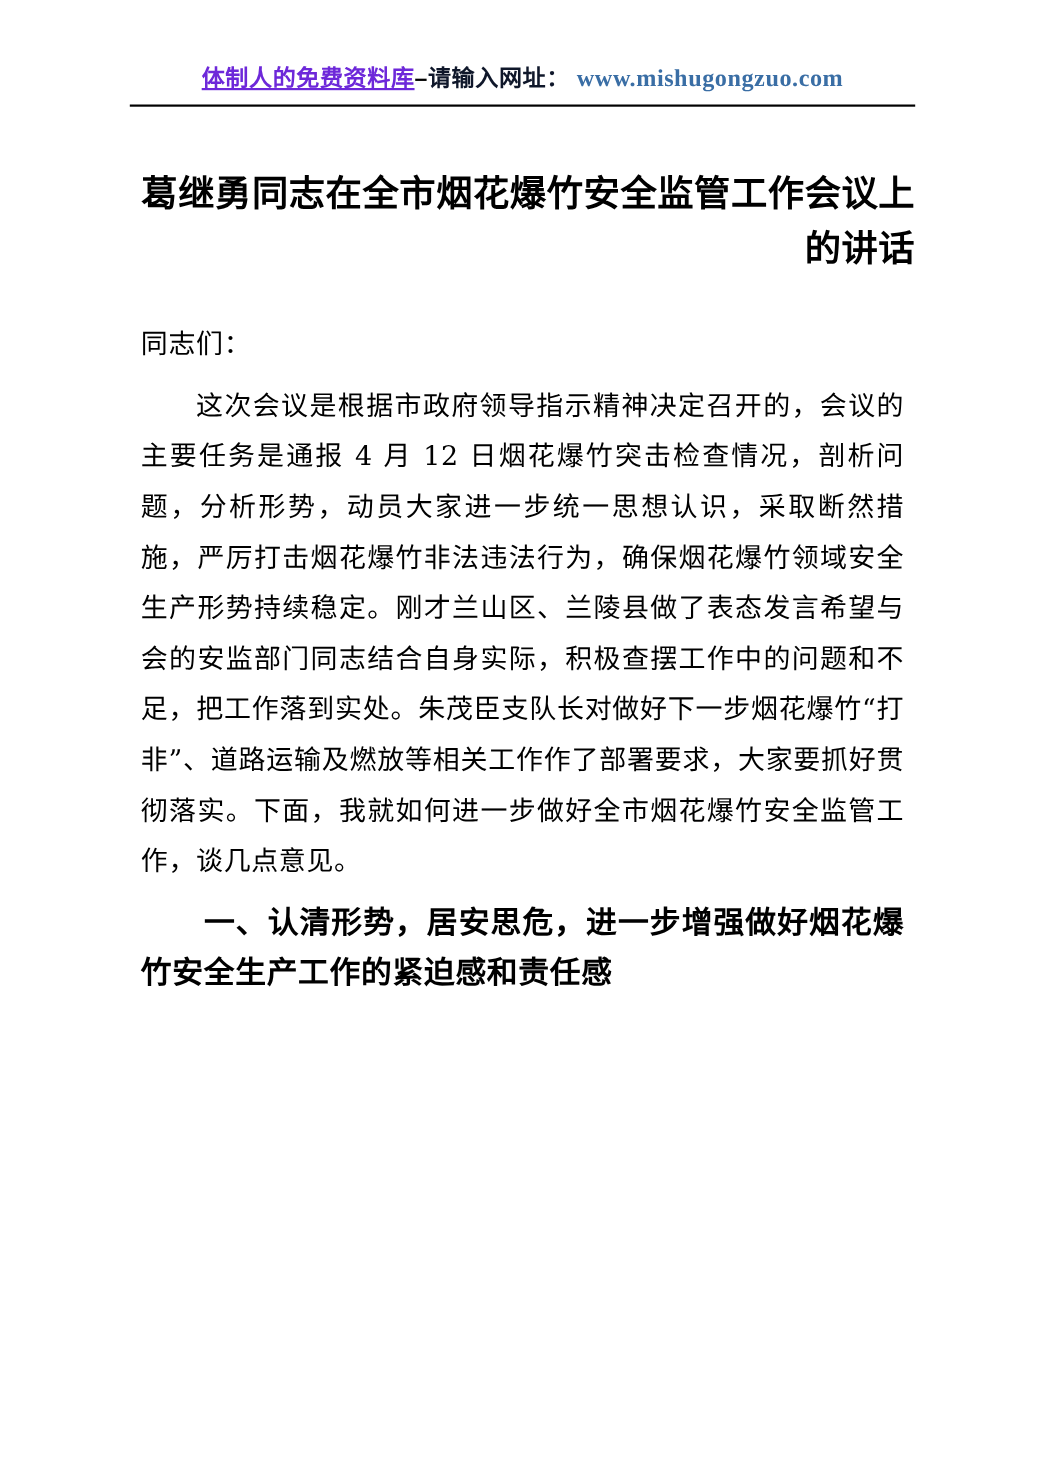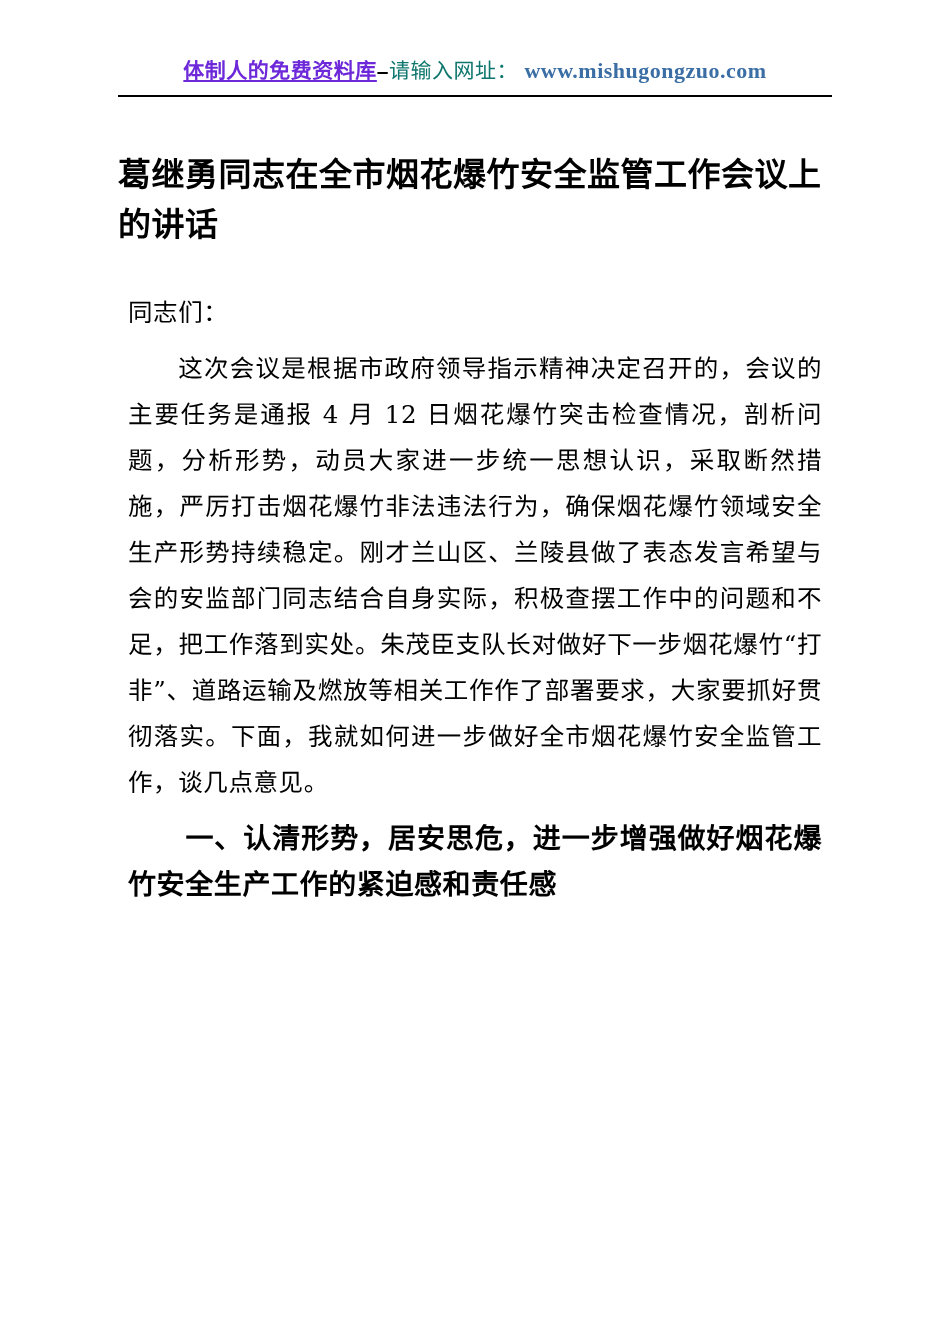--- a/index.html
+++ b/index.html
@@ -36,40 +36,40 @@
   }
   .banner .brand {
     color: #6d28d9;
     text-decoration: underline;
   }
   .banner .sep {
     color: #000000;
     font-weight: bold;
   }
   .banner .prompt {
-    color: #0f766e;
-    font-weight: normal;
+    color: #0f172a;
+    font-weight: bold;
   }
   .banner .url {
     color: #3a6ea5;
     font-weight: bold;
     font-family: "Liberation Serif", "DejaVu Serif", serif;
     font-size: 22px;
   }
   .rule {
     margin-top: 11px;
     border-top: 2px solid #000000;
     width: 100%;
   }
 
   
   .doc-title {
     margin-top: 54px;
-    text-align: left;
-    font-family: Liberation Serif, serif;
+    text-align: right;
+    font-family: Liberation Sans, sans-serif;
     font-weight: bold;
     font-size: 33px;
     line-height: 1.5;
     letter-spacing: 0.5px;
   }
 
   
   .body-text {
     margin-top: 40px;
     font-size: 24.5px;

